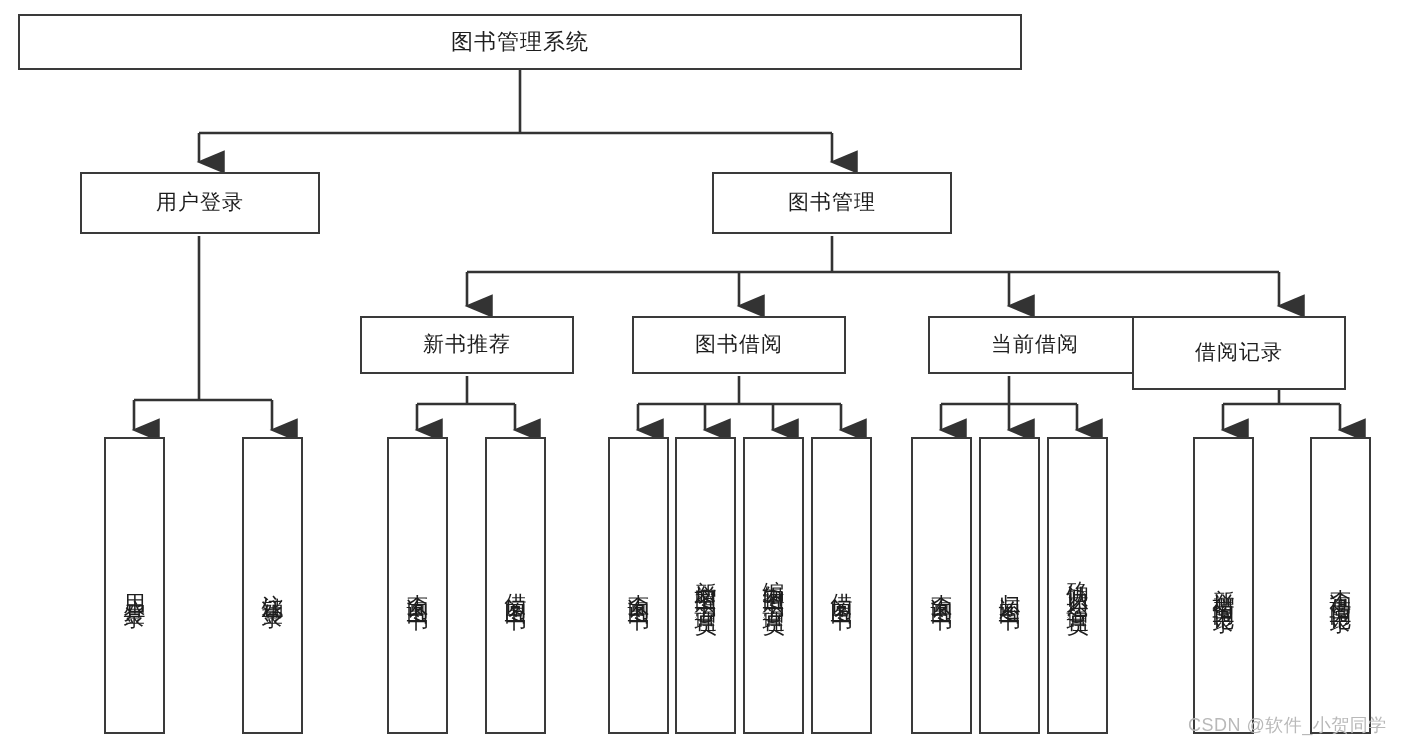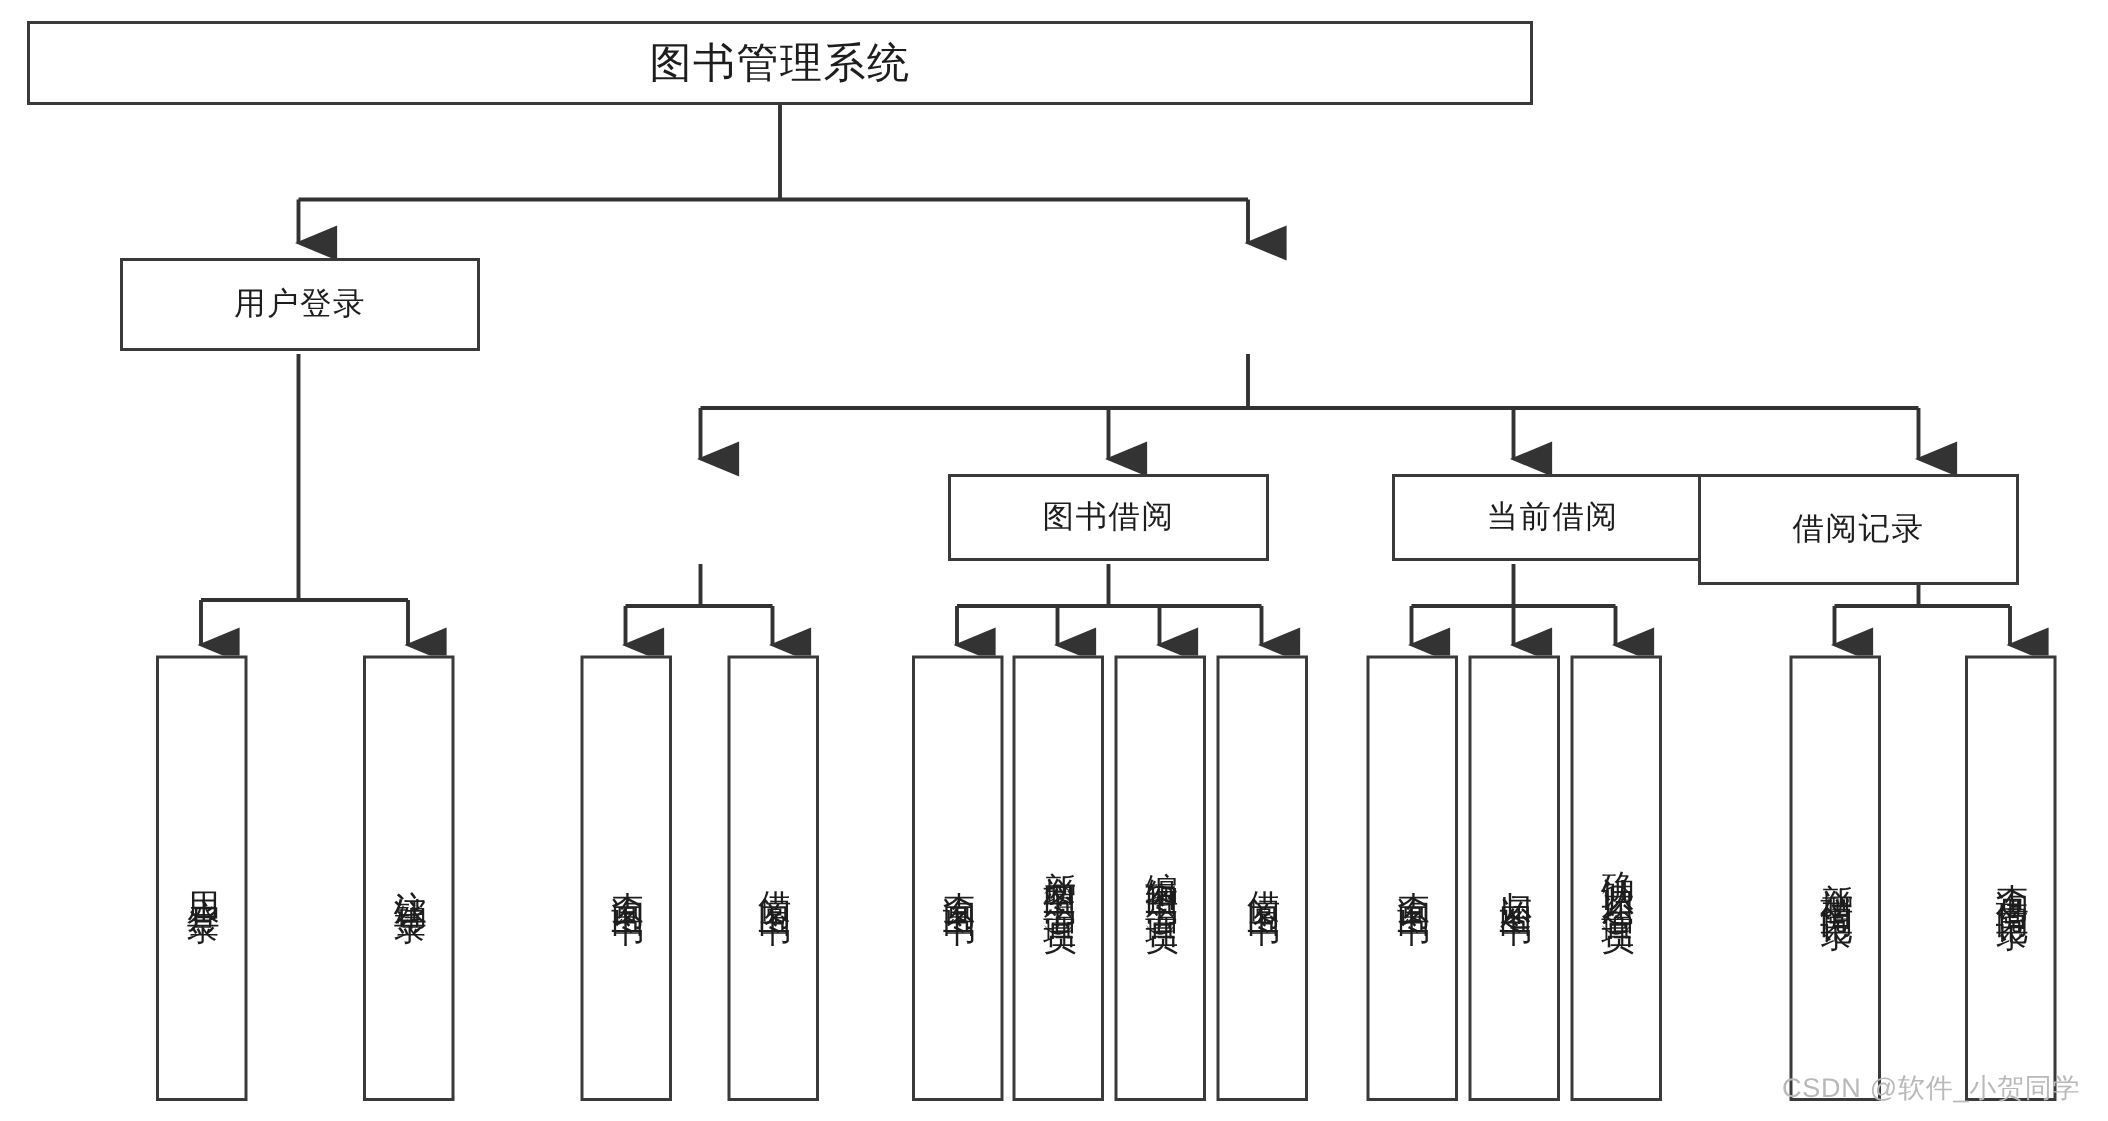--- a/index.html
+++ b/index.html
@@ -33,21 +33,21 @@
     color:#1d1d1d;
     z-index:2;
   }
   .node.horiz{
     font-size:21px;
     letter-spacing:1px;
     line-height:1.2;
     white-space:nowrap;
   }
   .node.root{
-    font-size:28px;
+    font-size:22px;
   }
   
   .node.vert{
     writing-mode:vertical-rl;
     text-orientation:upright;
     font-size:22px;
     letter-spacing:5px;
     line-height:1;
     padding-top:6px;
     padding-bottom:6px;
@@ -128,21 +128,27 @@
   </svg>
 
   <div class="node horiz root" style="left:18px; top:14px; width:1004px; height:56px;">
     <span>图书管理系统</span>
   </div>
 
   <div class="node horiz" style="left:80px; top:172px; width:240px; height:62px;">
     <span>用户登录</span>
   </div>
 
-
+  <div class="node horiz" style="left:712px; top:172px; width:240px; height:62px;">
+    <span>图书管理</span>
+  </div>
+
+  <div class="node horiz" style="left:360px; top:316px; width:214px; height:58px;">
+    <span>新书推荐</span>
+  </div>
 
   <div class="node horiz" style="left:632px; top:316px; width:214px; height:58px;align-items:center;">
     <span>图书借阅</span>
   </div>
 
   <div class="node horiz" style="left:928px; top:316px; width:214px; height:58px;">
     <span>当前借阅</span>
   </div>
 
   <div class="node horiz" style="left:1132px; top:316px; width:214px; height:74px;">

